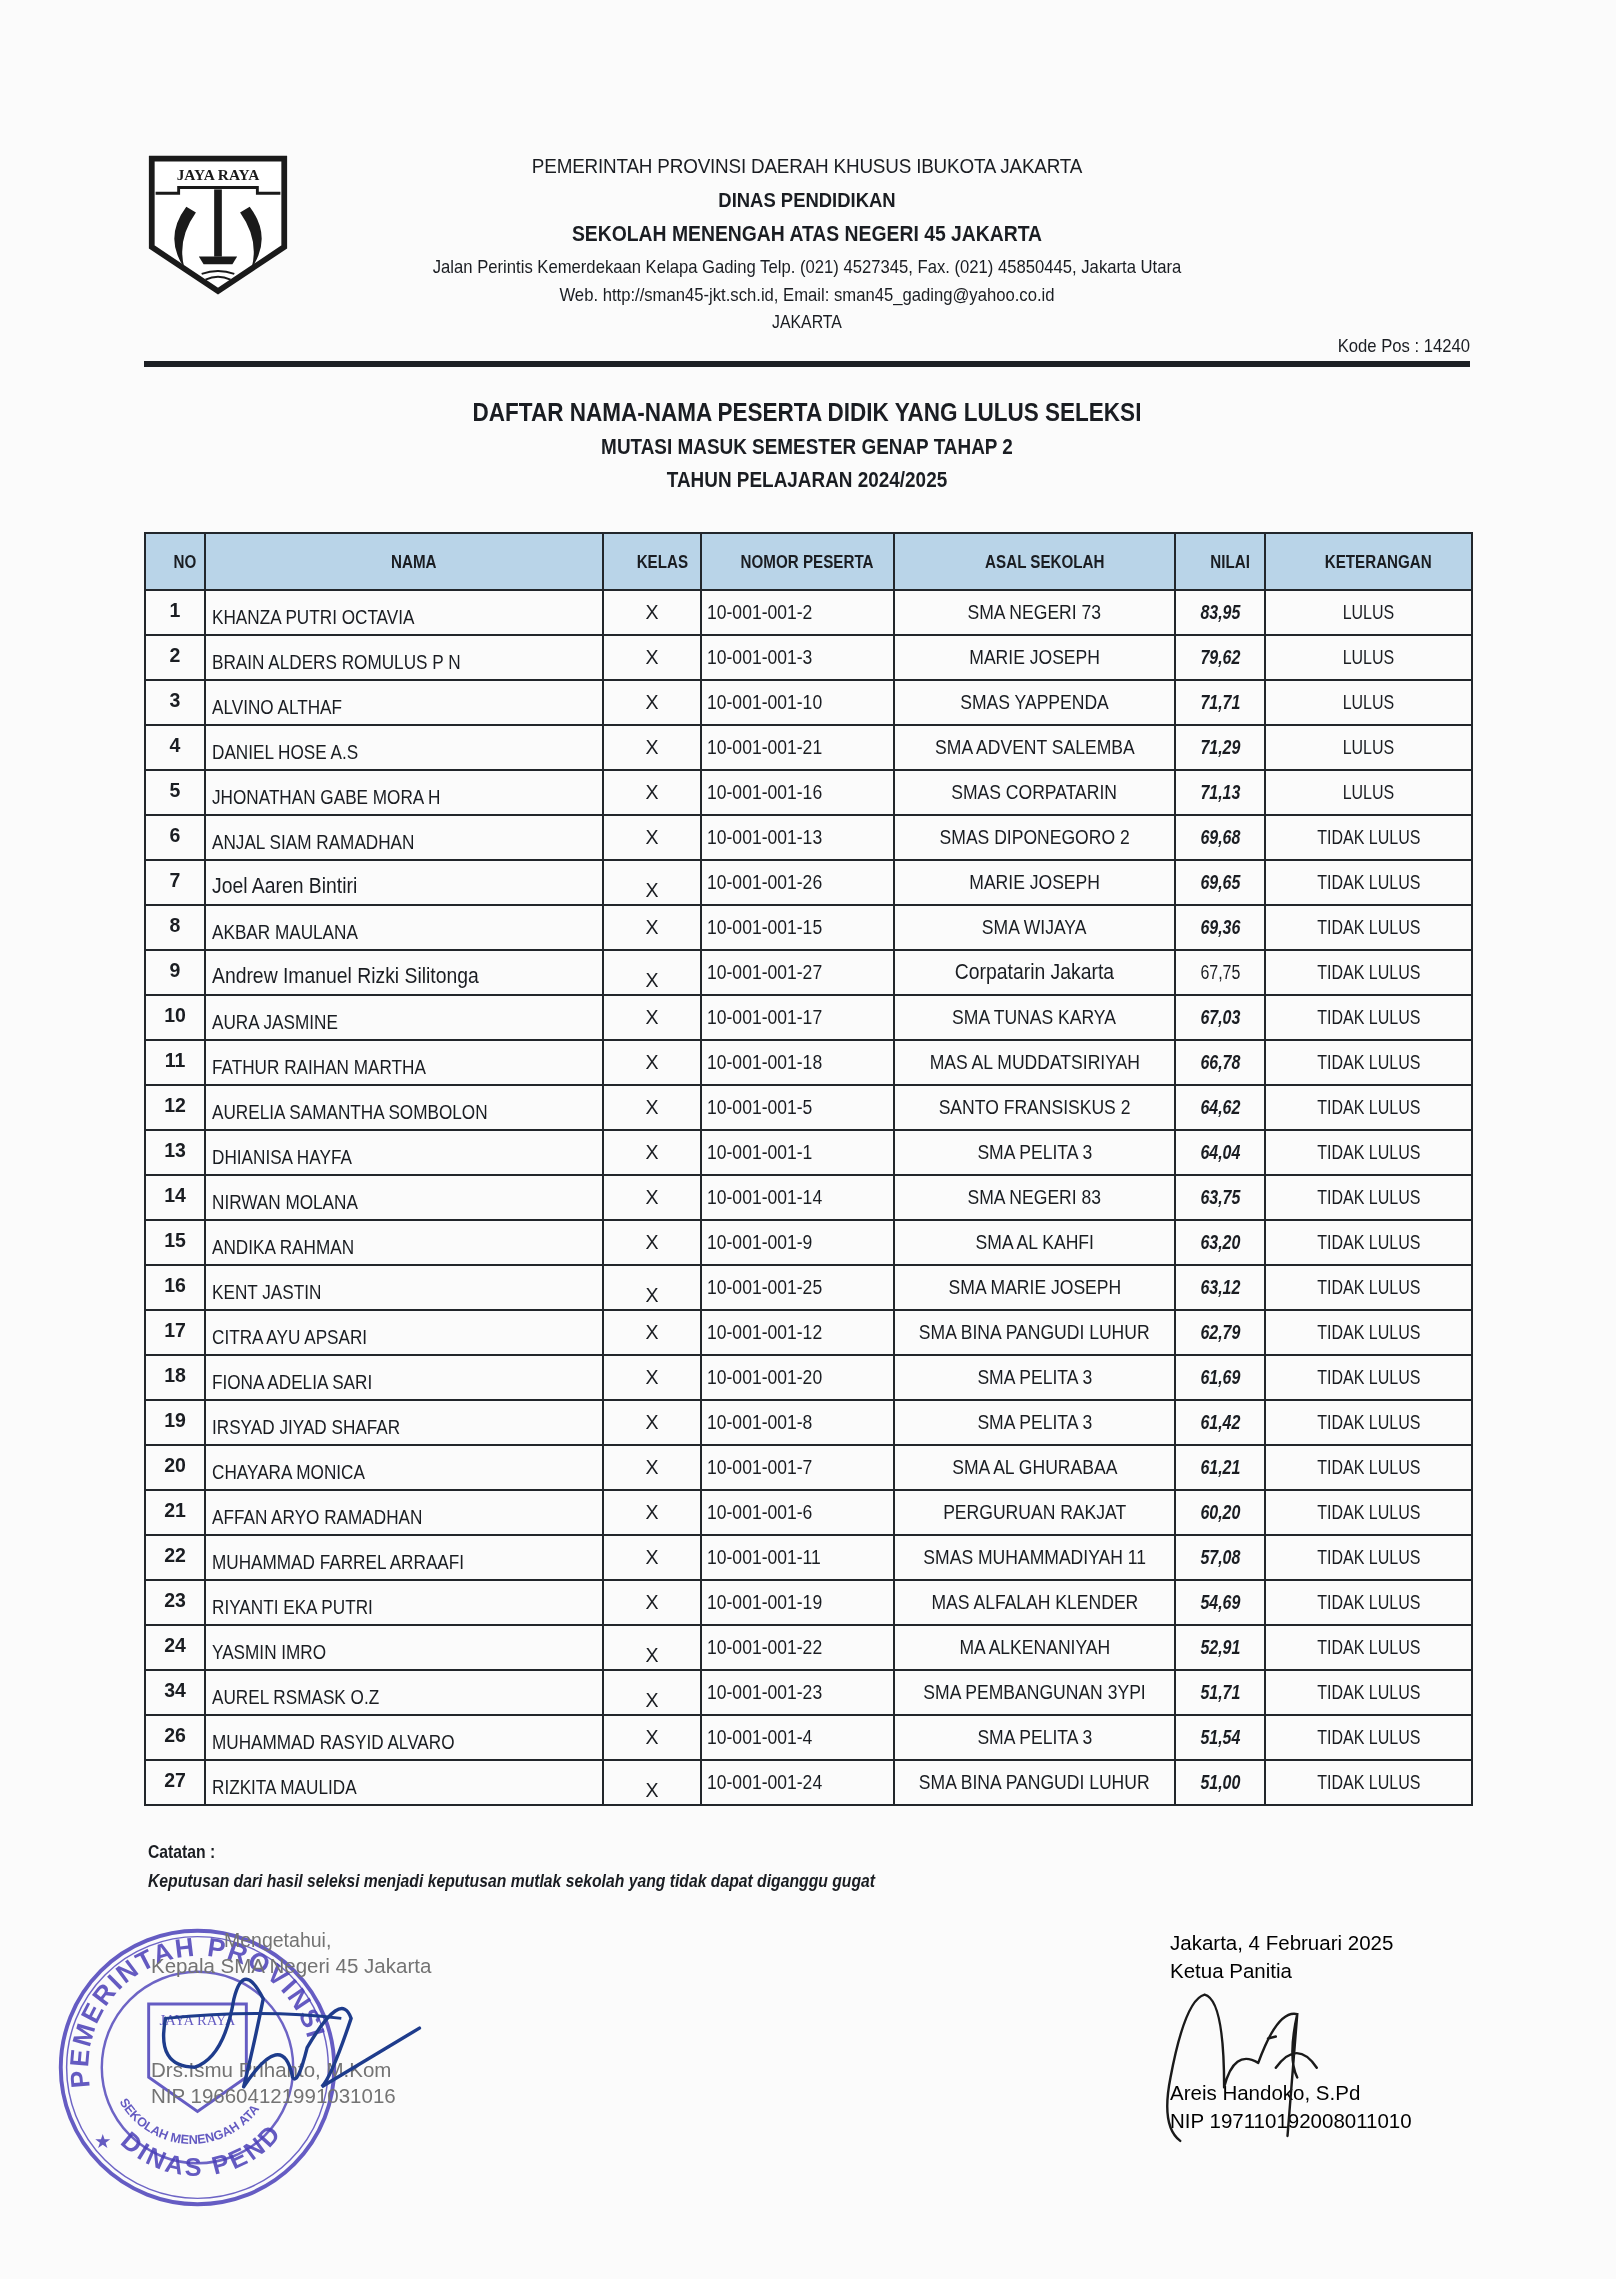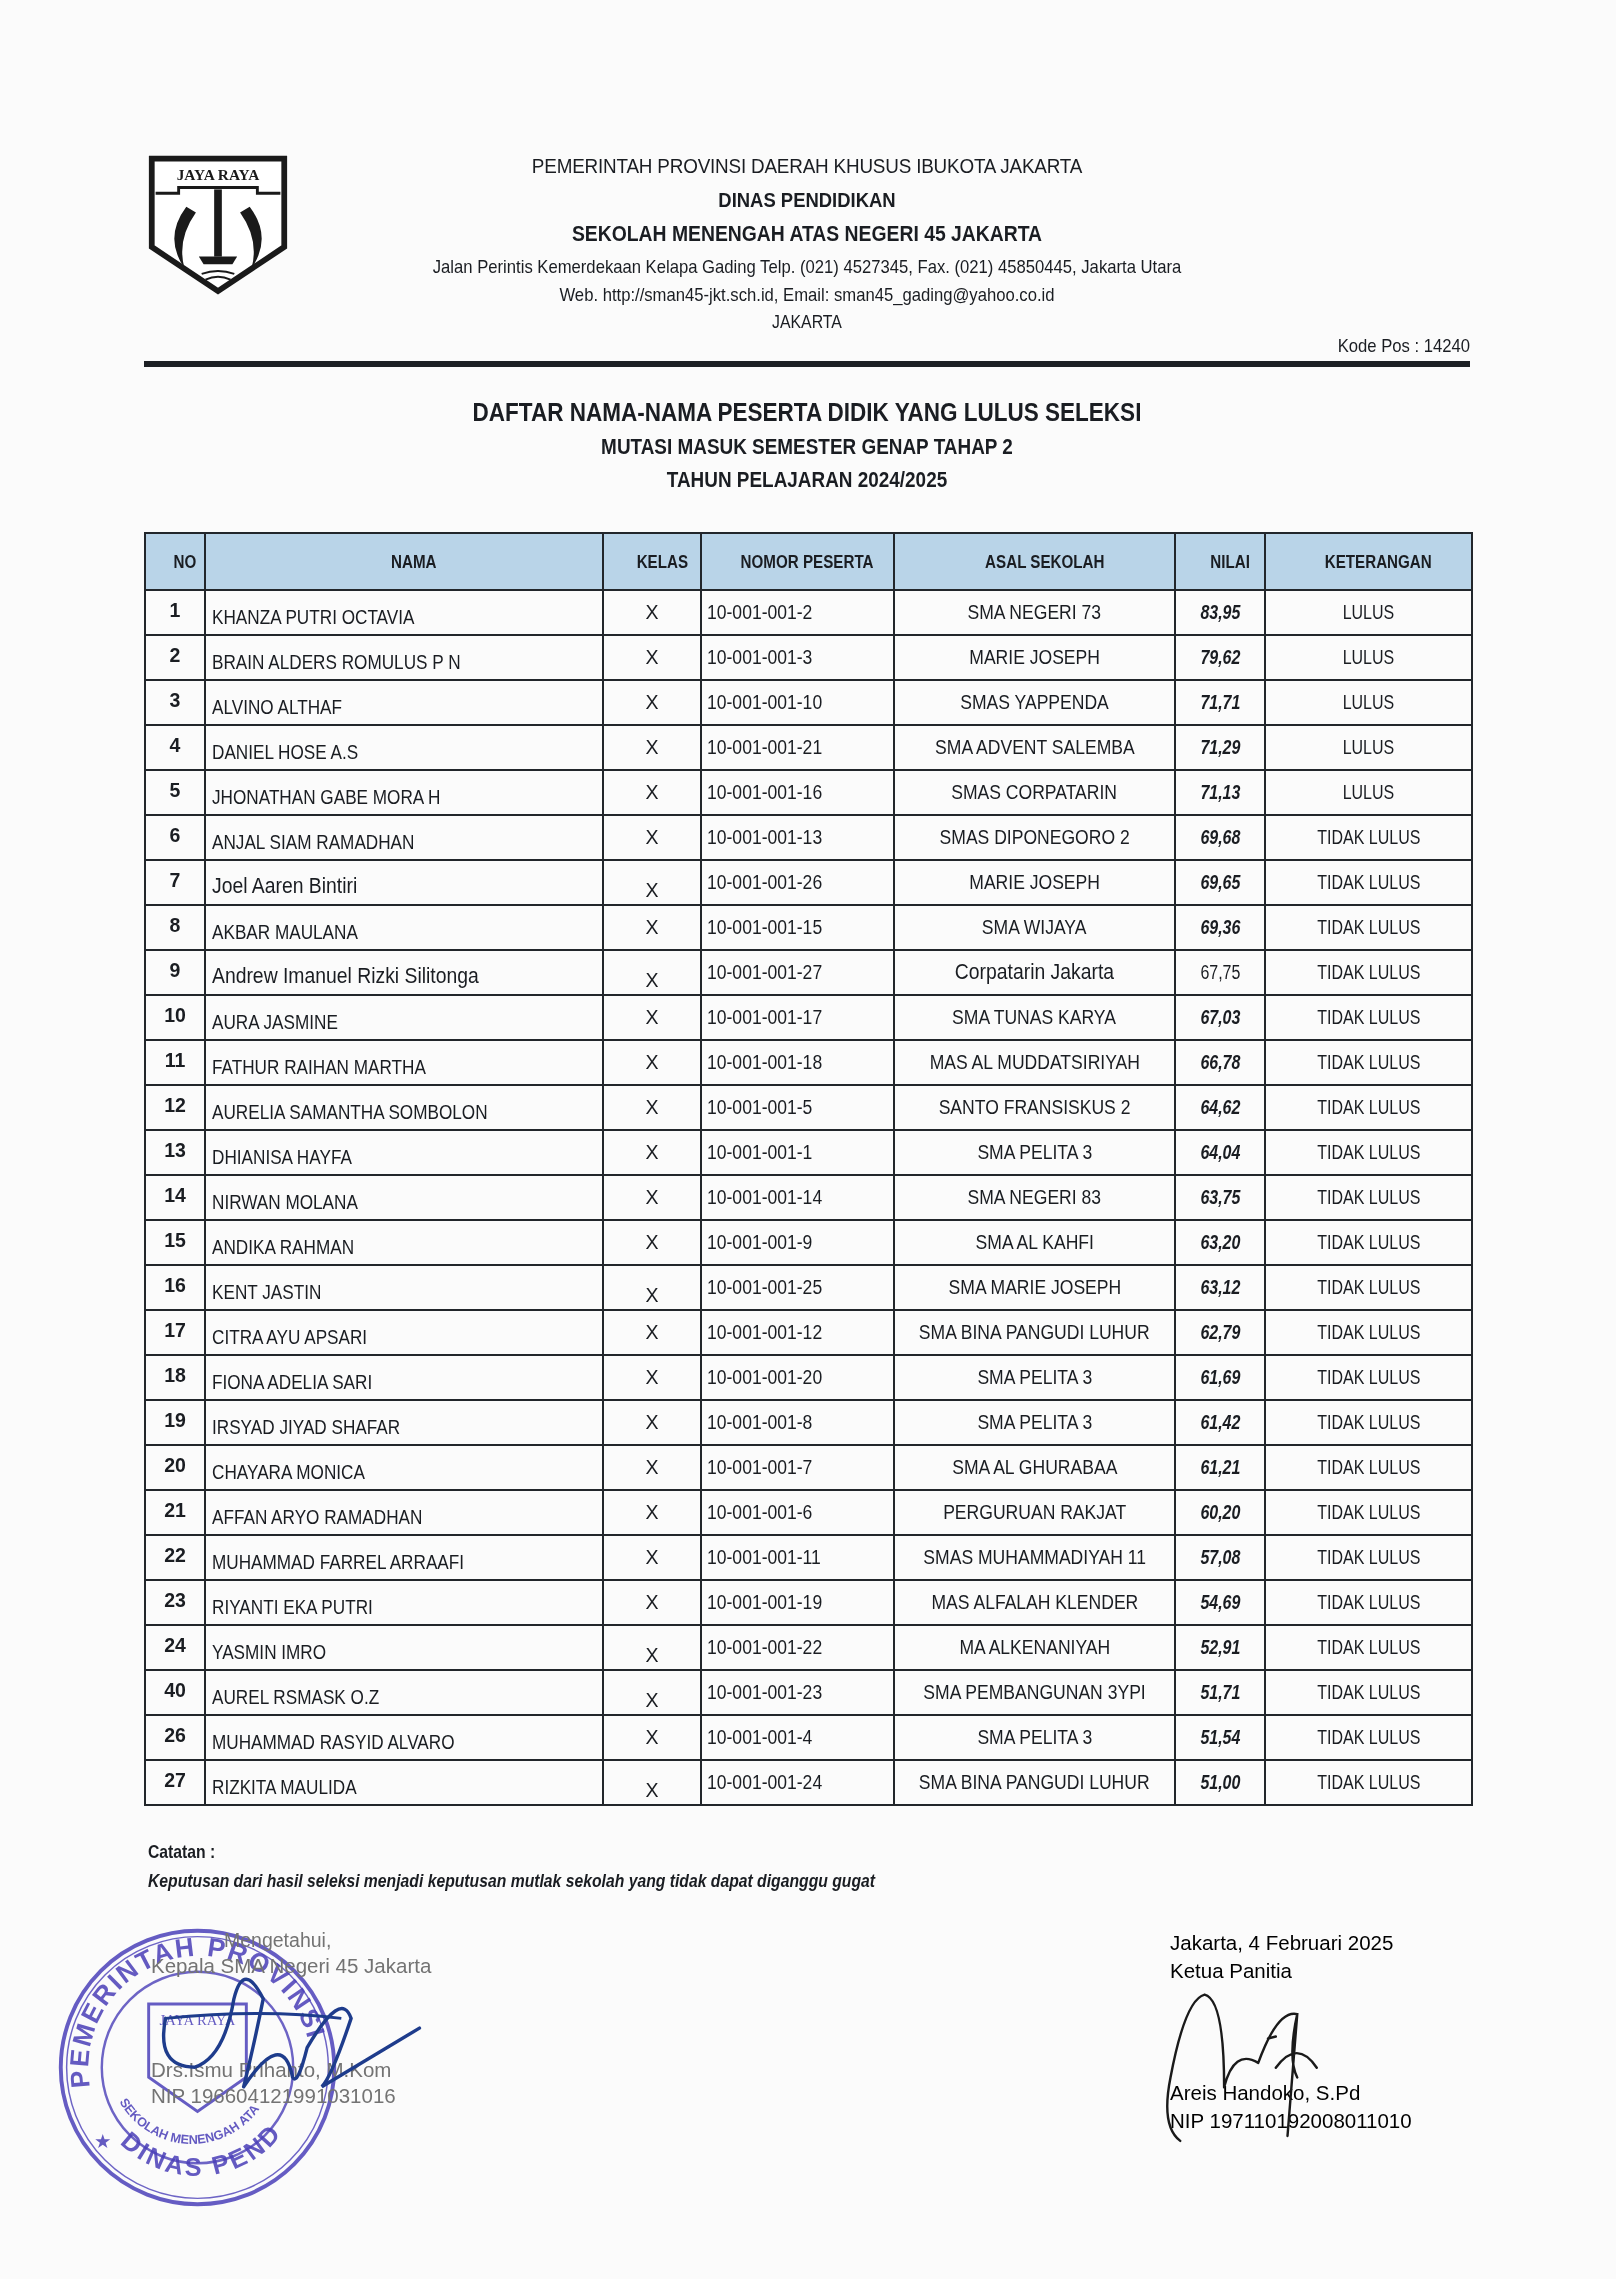--- a/index.html
+++ b/index.html
@@ -322,21 +322,21 @@
       <tr>
         <td class="c-no"><span>24</span></td>
         <td class="c-nama"><span>YASMIN IMRO</span></td>
         <td class="c-kelas low"><span>X</span></td>
         <td class="c-nomor"><span>10-001-001-22</span></td>
         <td class="c-sekolah"><span>MA ALKENANIYAH</span></td>
         <td class="c-nilai"><span>52,91</span></td>
         <td class="c-ket"><span>TIDAK LULUS</span></td>
       </tr>
       <tr>
-        <td class="c-no"><span>40</span></td>
+        <td class="c-no"><span>34</span></td>
         <td class="c-nama"><span>AUREL RSMASK O.Z</span></td>
         <td class="c-kelas low"><span>X</span></td>
         <td class="c-nomor"><span>10-001-001-23</span></td>
         <td class="c-sekolah"><span>SMA PEMBANGUNAN 3YPI</span></td>
         <td class="c-nilai"><span>51,71</span></td>
         <td class="c-ket"><span>TIDAK LULUS</span></td>
       </tr>
       <tr>
         <td class="c-no"><span>26</span></td>
         <td class="c-nama"><span>MUHAMMAD RASYID ALVARO</span></td>

